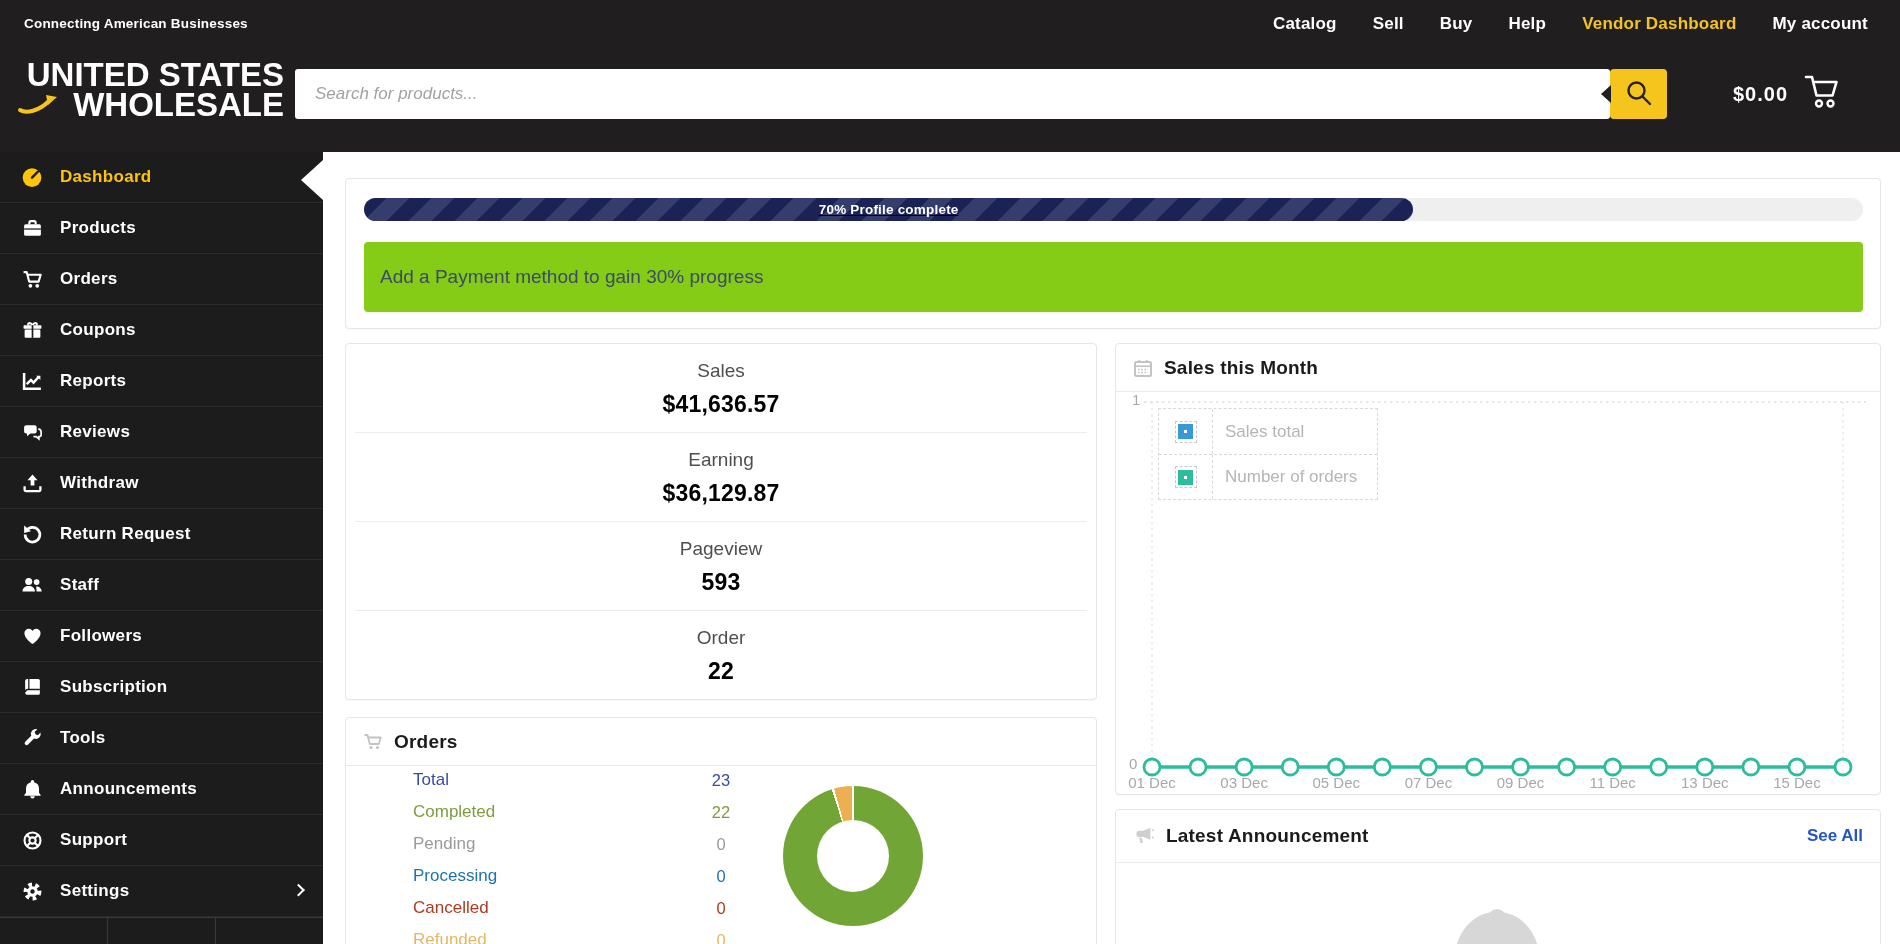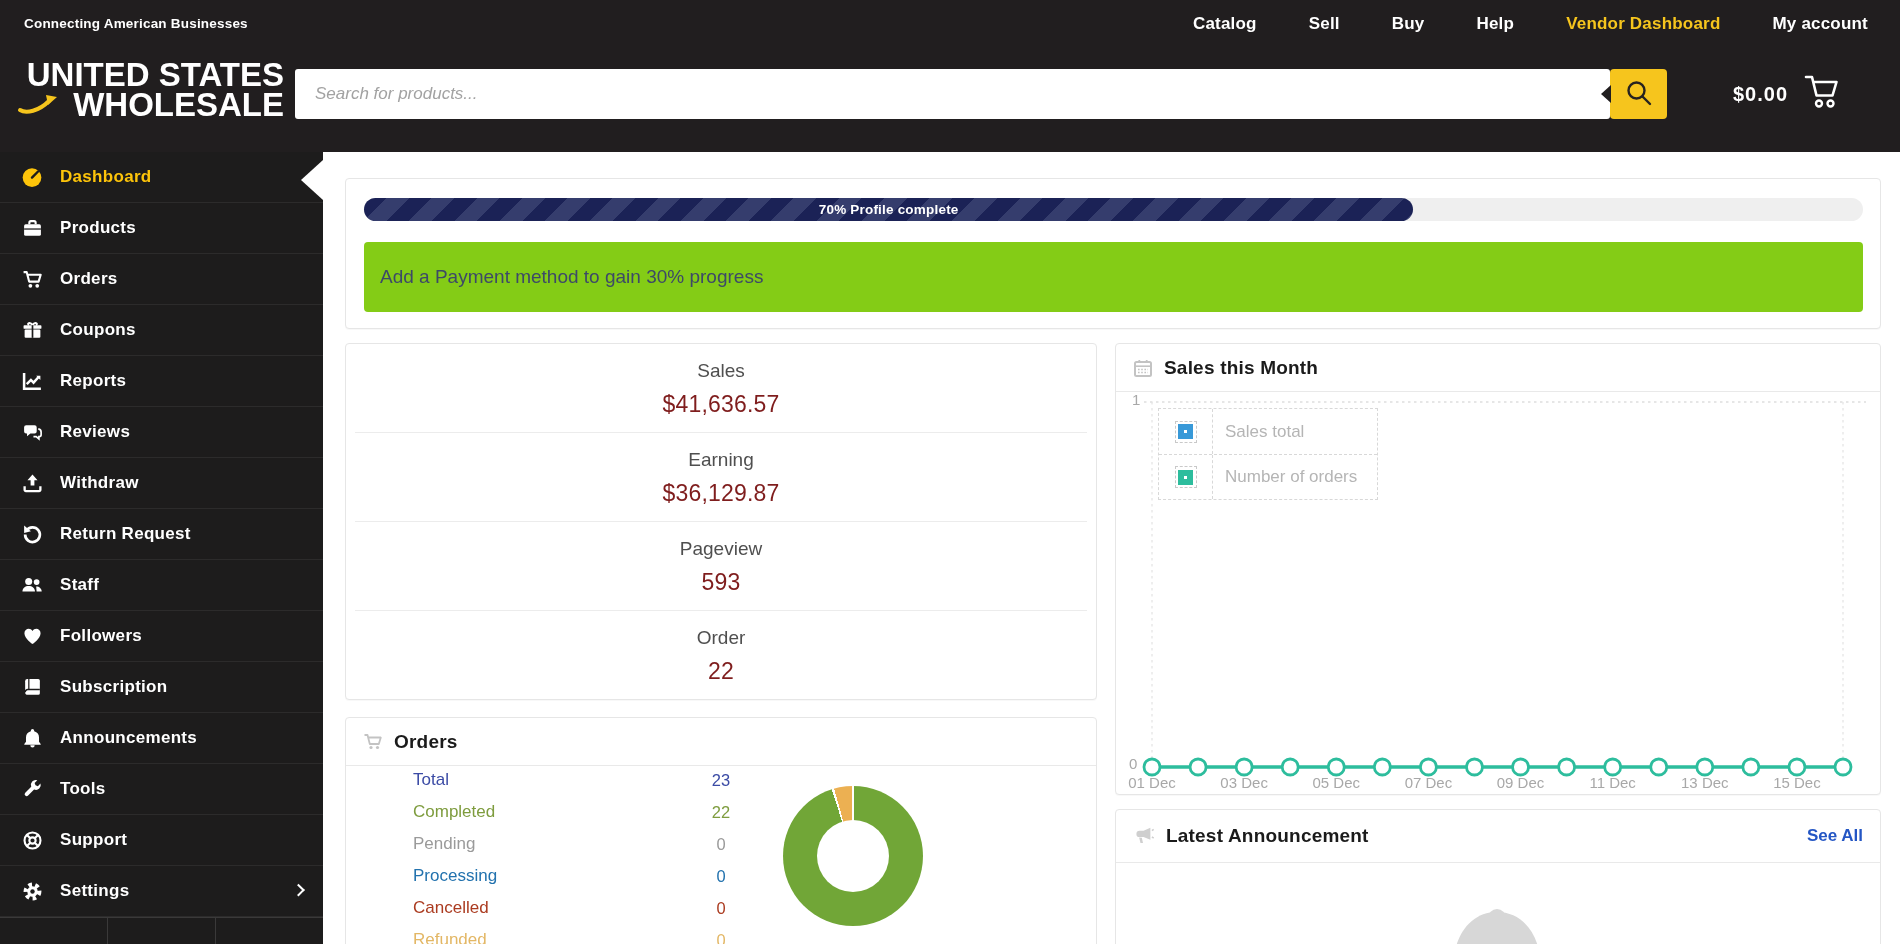--- a/index.html
+++ b/index.html
@@ -4,21 +4,21 @@
 <style>
   * { margin:0; padding:0; box-sizing:border-box; }
   html,body { width:1900px; height:944px; overflow:hidden; background:#fff;
     font-family:"Liberation Sans", sans-serif; }
 
   
   .top { position:absolute; top:0; left:0; width:1900px; height:152px; background:#211e1f; }
   .topbar { position:absolute; top:0; left:0; width:100%; height:47px;
     display:flex; align-items:center; justify-content:space-between; padding:0 32px 0 24px; }
   .tagline { color:#fff; font-size:13.5px; font-weight:700; letter-spacing:.2px; }
-  .topnav { display:flex; gap:52px; }
+  .topnav { display:flex; gap:36px; }
   .topnav a { color:#fff; font-size:17px; font-weight:600; text-decoration:none; letter-spacing:.2px; cursor:pointer; }
   .topnav a.accent { color:#f6c51d; }
 
   .logo { position:absolute; left:12px; top:60px; width:272px; text-align:right;
     color:#fff; font-weight:800; font-size:33px; line-height:30px; letter-spacing:0; }
   .logo .l2 { display:flex; align-items:flex-end; justify-content:flex-end; gap:16px; }
   .logo svg { flex:0 0 auto; }
 
   .search-wrap { position:absolute; left:295px; top:69px; width:1315px; height:50px;text-decoration:underline; }
   .search-input { width:100%; height:100%; border:none; outline:none; border-radius:3px;
@@ -57,36 +57,36 @@
   .panel { position:absolute; background:#fff; border:1px solid #e6e6e6; border-radius:4px;
     box-shadow:0 1px 1px rgba(0,0,0,.03); }
   .panel-head { height:48px; display:flex; align-items:center; gap:11px; padding:0 17px;
     border-bottom:1px solid #e9e9e9; }
   .panel-head .ph-icon { color:#c3c3c3; display:flex; }
   .panel-head .ph-title { font-size:19px; font-weight:700; color:#1b1b1b; letter-spacing:.2px; }
 
   
   .card-progress { left:22px; top:26px; width:1536px; height:151px; }
   .pg-track { position:absolute; left:18px; top:19px; width:1499px; height:23px;
-    background:#efefef; border-radius:12px; }
+    background:#efefef; border-radius:12px;text-decoration:underline; }
   .pg-fill { height:23px; border-radius:12px; overflow:hidden; text-align:center;
     line-height:23px; color:#fff; font-size:13.5px; font-weight:600; letter-spacing:.2px;
     background:repeating-linear-gradient(135deg,#1b2256 0px,#1b2256 16px,#353d6d 16px,#353d6d 32px); }
   .pg-notice { position:absolute; left:18px; top:63px; width:1499px; height:70px;
     background:#84cc16; border-radius:4px; display:flex; align-items:center; padding:0 16px;
     color:#3d4968; font-size:19px; font-weight:500; }
 
   
   .panel-stats { left:22px; top:191px; width:752px; height:357px; }
   .stat-row { height:89px; display:flex; flex-direction:column; align-items:center;
     justify-content:center; gap:9px; position:relative; }
   .stat-row:not(:last-child)::after { content:""; position:absolute; left:9px; right:9px;
     bottom:0; height:1px; background:#ececec; }
   .stat-label { font-size:19px; color:#4f4f4f; }
-  .stat-value { font-size:23px; font-weight:400; color:#7f1d1d; letter-spacing:.2px; }
+  .stat-value { font-size:23px; font-weight:700; color:#000000; letter-spacing:.2px; }
 
   
   .panel-orders { left:22px; top:565px; width:752px; height:440px; }
   .order-rows { position:absolute; left:67px; top:46px; width:420px; }
   .order-row { height:32px; display:flex; align-items:center; }
   .order-row .ol { width:263px; font-size:17px; cursor:pointer; }
   .order-row .ov { width:90px; text-align:center; font-size:16.5px; }
   .donut { position:absolute; left:437px; top:68px; width:140px; height:140px; border-radius:50%; }
   .donut::after { content:""; position:absolute; left:34px; top:34px; width:72px; height:72px;
     border-radius:50%; background:#fff; }
@@ -272,32 +272,32 @@
             <path d="M5 2 h10.5 a1.5 1.5 0 0 1 1.5 1.5 v12 a1.5 1.5 0 0 1 -1.5 1.5 H5.5 A2.5 2.5 0 0 1 3 14.5 V4 a2 2 0 0 1 2 -2 z" fill="currentColor"></path>
             <path d="M3 14.5 A2.5 2.5 0 0 1 5.5 12 H17" fill="none" stroke="#1d1c1c" stroke-width="1.4"></path>
             <line x1="6.5" y1="2" x2="6.5" y2="12" stroke="#1d1c1c" stroke-width="1.2"></line>
           </svg>
       </span>
       <span>Subscription</span>
     </li>
     <li>
       <span class="mi">
         <svg width="21" height="21" viewBox="0 0 20 20">
+            <path d="M17.6 4.2 a4.6 4.6 0 0 1 -6.1 5.8 l-5.7 5.7 a1.9 1.9 0 0 1 -2.7 -2.7 L8.8 7.3 a4.6 4.6 0 0 1 5.8 -6.1 L12 3.8 l.9 2.2 2.2 .9 z" fill="currentColor"></path>
+          </svg>
+      </span>
+      <span>Tools</span>
+    </li>
+    <li>
+      <span class="mi">
+        <svg width="21" height="21" viewBox="0 0 20 20">
             <path d="M10 18.5 a2.1 2.1 0 0 0 2.1 -2.1 H7.9 A2.1 2.1 0 0 0 10 18.5 z M16.2 13.2 V9 a6.2 6.2 0 0 0 -4.6 -6 V2.6 a1.6 1.6 0 0 0 -3.2 0 V3 A6.2 6.2 0 0 0 3.8 9 v4.2 L2.2 15.3 v.6 h15.6 v-.6 z" fill="currentColor"></path>
           </svg>
       </span>
       <span>Announcements</span>
-    </li>
-    <li>
-      <span class="mi">
-        <svg width="21" height="21" viewBox="0 0 20 20">
-            <path d="M17.6 4.2 a4.6 4.6 0 0 1 -6.1 5.8 l-5.7 5.7 a1.9 1.9 0 0 1 -2.7 -2.7 L8.8 7.3 a4.6 4.6 0 0 1 5.8 -6.1 L12 3.8 l.9 2.2 2.2 .9 z" fill="currentColor"></path>
-          </svg>
-      </span>
-      <span>Tools</span>
     </li>
     <li>
       <span class="mi">
         <svg width="21" height="21" viewBox="0 0 20 20">
             <circle cx="10" cy="10" r="7.6" fill="none" stroke="currentColor" stroke-width="2"></circle>
             <circle cx="10" cy="10" r="3" fill="none" stroke="currentColor" stroke-width="2"></circle>
             <path d="M4.9 4.9 l2.8 2.8 M15.1 4.9 l-2.8 2.8 M4.9 15.1 l2.8 -2.8 M15.1 15.1 l-2.8 -2.8" stroke="currentColor" stroke-width="2"></path>
           </svg>
       </span>
       <span>Support</span>

